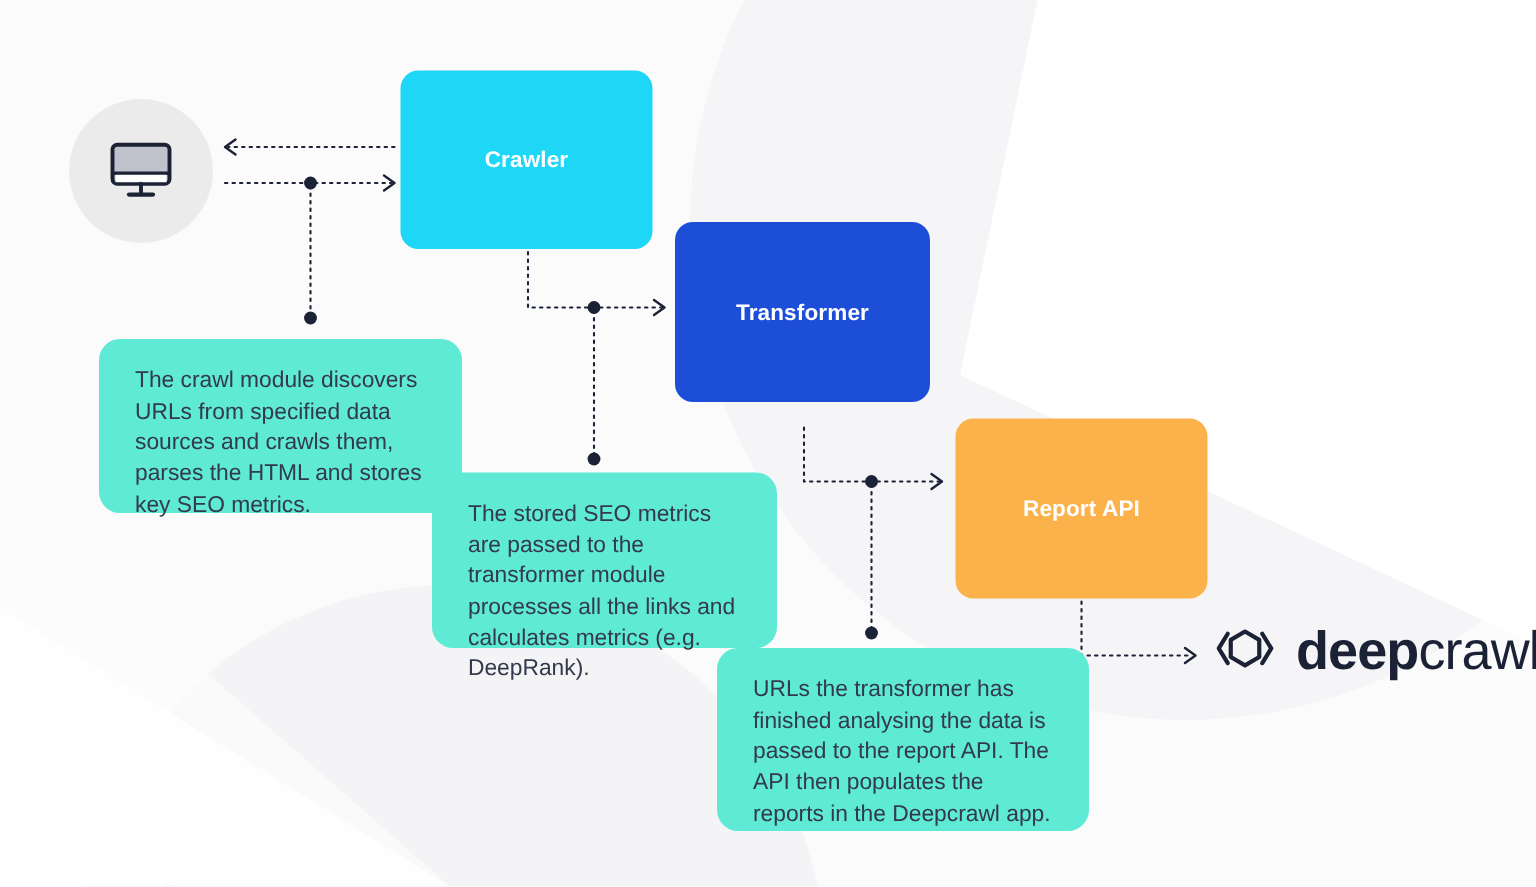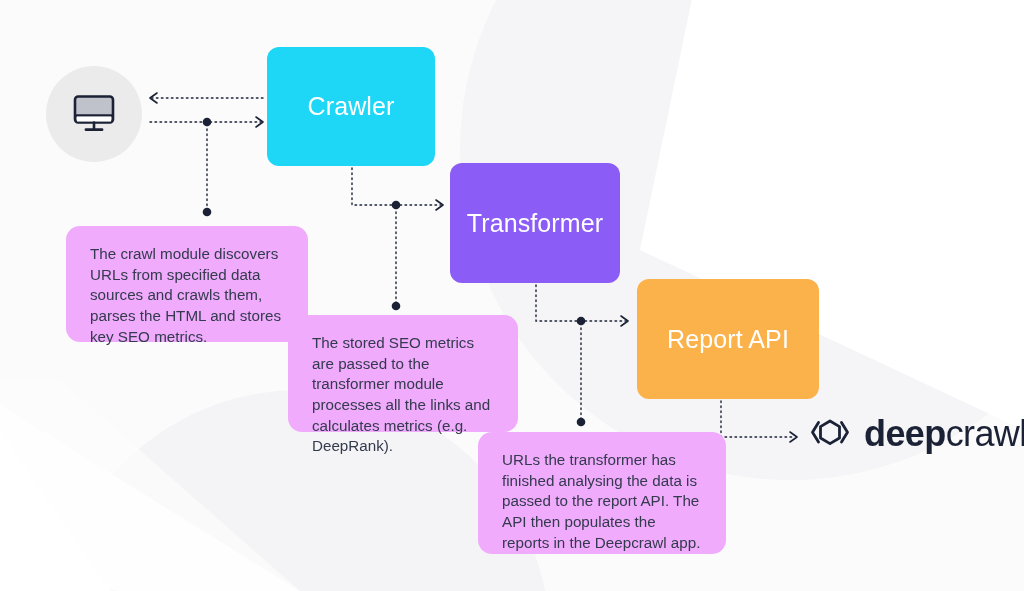--- a/index.html
+++ b/index.html
@@ -26,58 +26,58 @@
   .node {
     position: absolute;
     border-radius: 12px;
     display: flex;
     align-items: center;
     justify-content: center;
     box-sizing: border-box;
   }
   .node-label {
     color: #ffffff;
-    font-weight: normal;
-    font-size: 25px;
+    font-weight: bold;
+    font-size: 15px;
     letter-spacing: 0.1px;
     line-height: 1;
     white-space: nowrap;
   }
   #node-crawler {
     left: 267px; top: 47px;
     width: 168px; height: 119px;
     background: #1ed6f5;
   }
   #node-transformer {
-    left: 450px; top: 163px;
+    left: 450px; top: 148px;
     width: 170px; height: 120px;
-    background: #8b5cf6;
+    background: #1d4ed8;
   }
   #node-report-api {
     left: 637px; top: 279px;
-    width: 182px; height: 120px;
+    width: 168px; height: 120px;
     background: #fbb24b;
   }
 
   
   #monitor-circle {
     position: absolute;
     left: 46px; top: 66px;
     width: 96px; height: 96px;
     border-radius: 50%;
     background: #ebebeb;
     display: flex;
     align-items: center;
     justify-content: center;
   }
 
   
   .caption {
     position: absolute;
-    background: #f0abfc;
+    background: #5eead4;
     border-radius: 14px;
     box-sizing: border-box;
     padding: 18px 20px 16px 24px;
   }
   .caption p {
     margin: 0;
     color: #333a4d;
     font-size: 15.2px;
     line-height: 1.36;
   }

